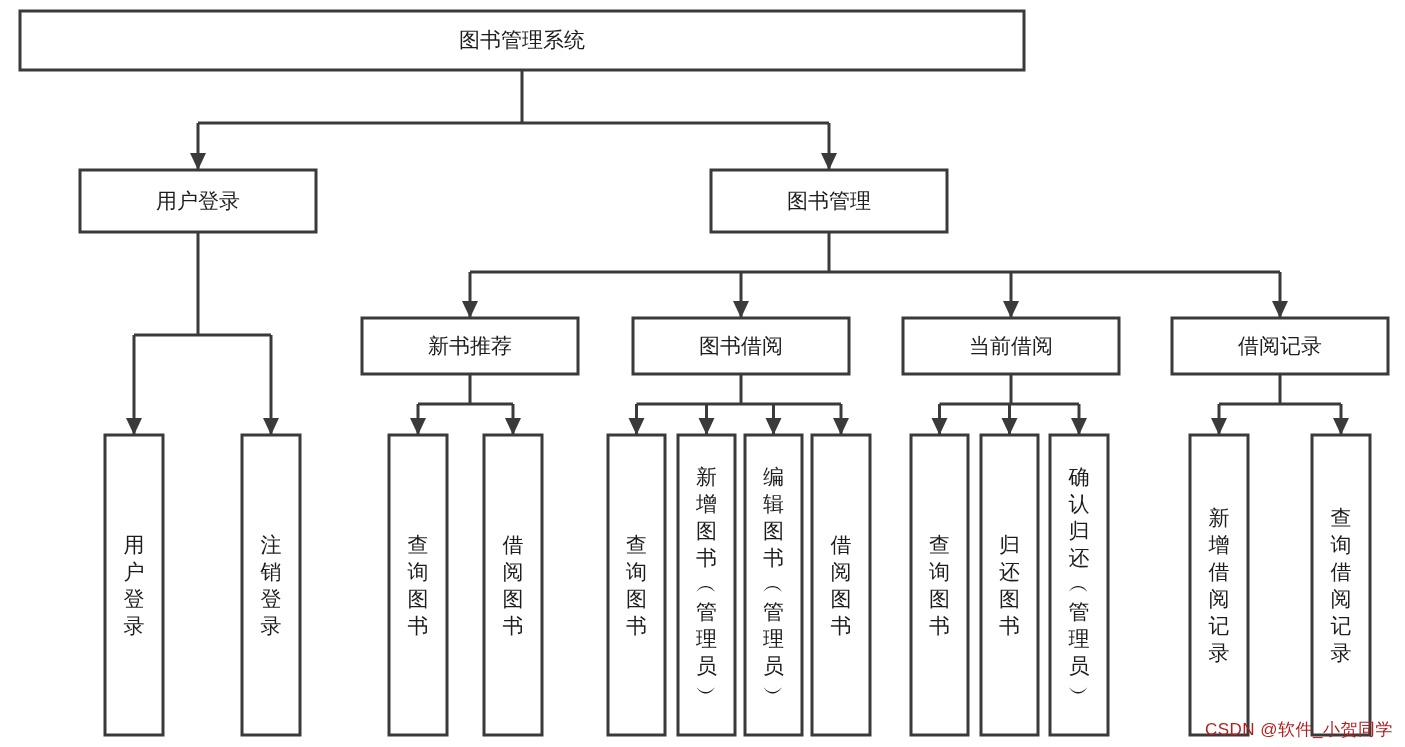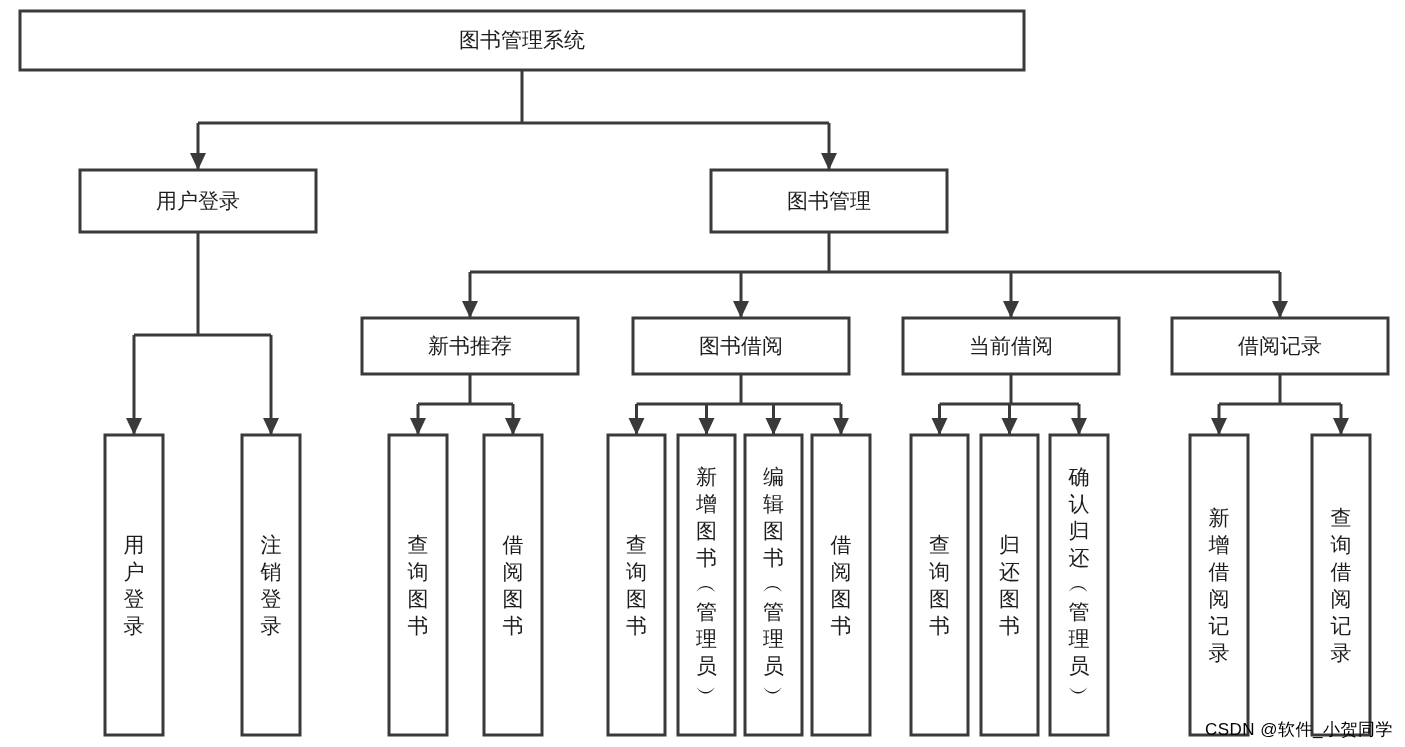--- a/index.html
+++ b/index.html
@@ -51,21 +51,21 @@
   .node-label-vertical {
     fill: #1d1d1d;
     font-family: "Liberation Sans", "DejaVu Sans", sans-serif;
     font-size: 21px;
     text-anchor: middle;
   }
   .watermark {
     position: absolute;
     right: 12px;
     bottom: 6px;
-    color: #000000;
+    color: #b91c1c;
     font-size: 17px;
     font-family: "Liberation Sans", "DejaVu Sans", sans-serif;
     letter-spacing: 0.5px;
     white-space: nowrap;
     user-select: none;
   }
 </style>
 </head>
 <body>
 

